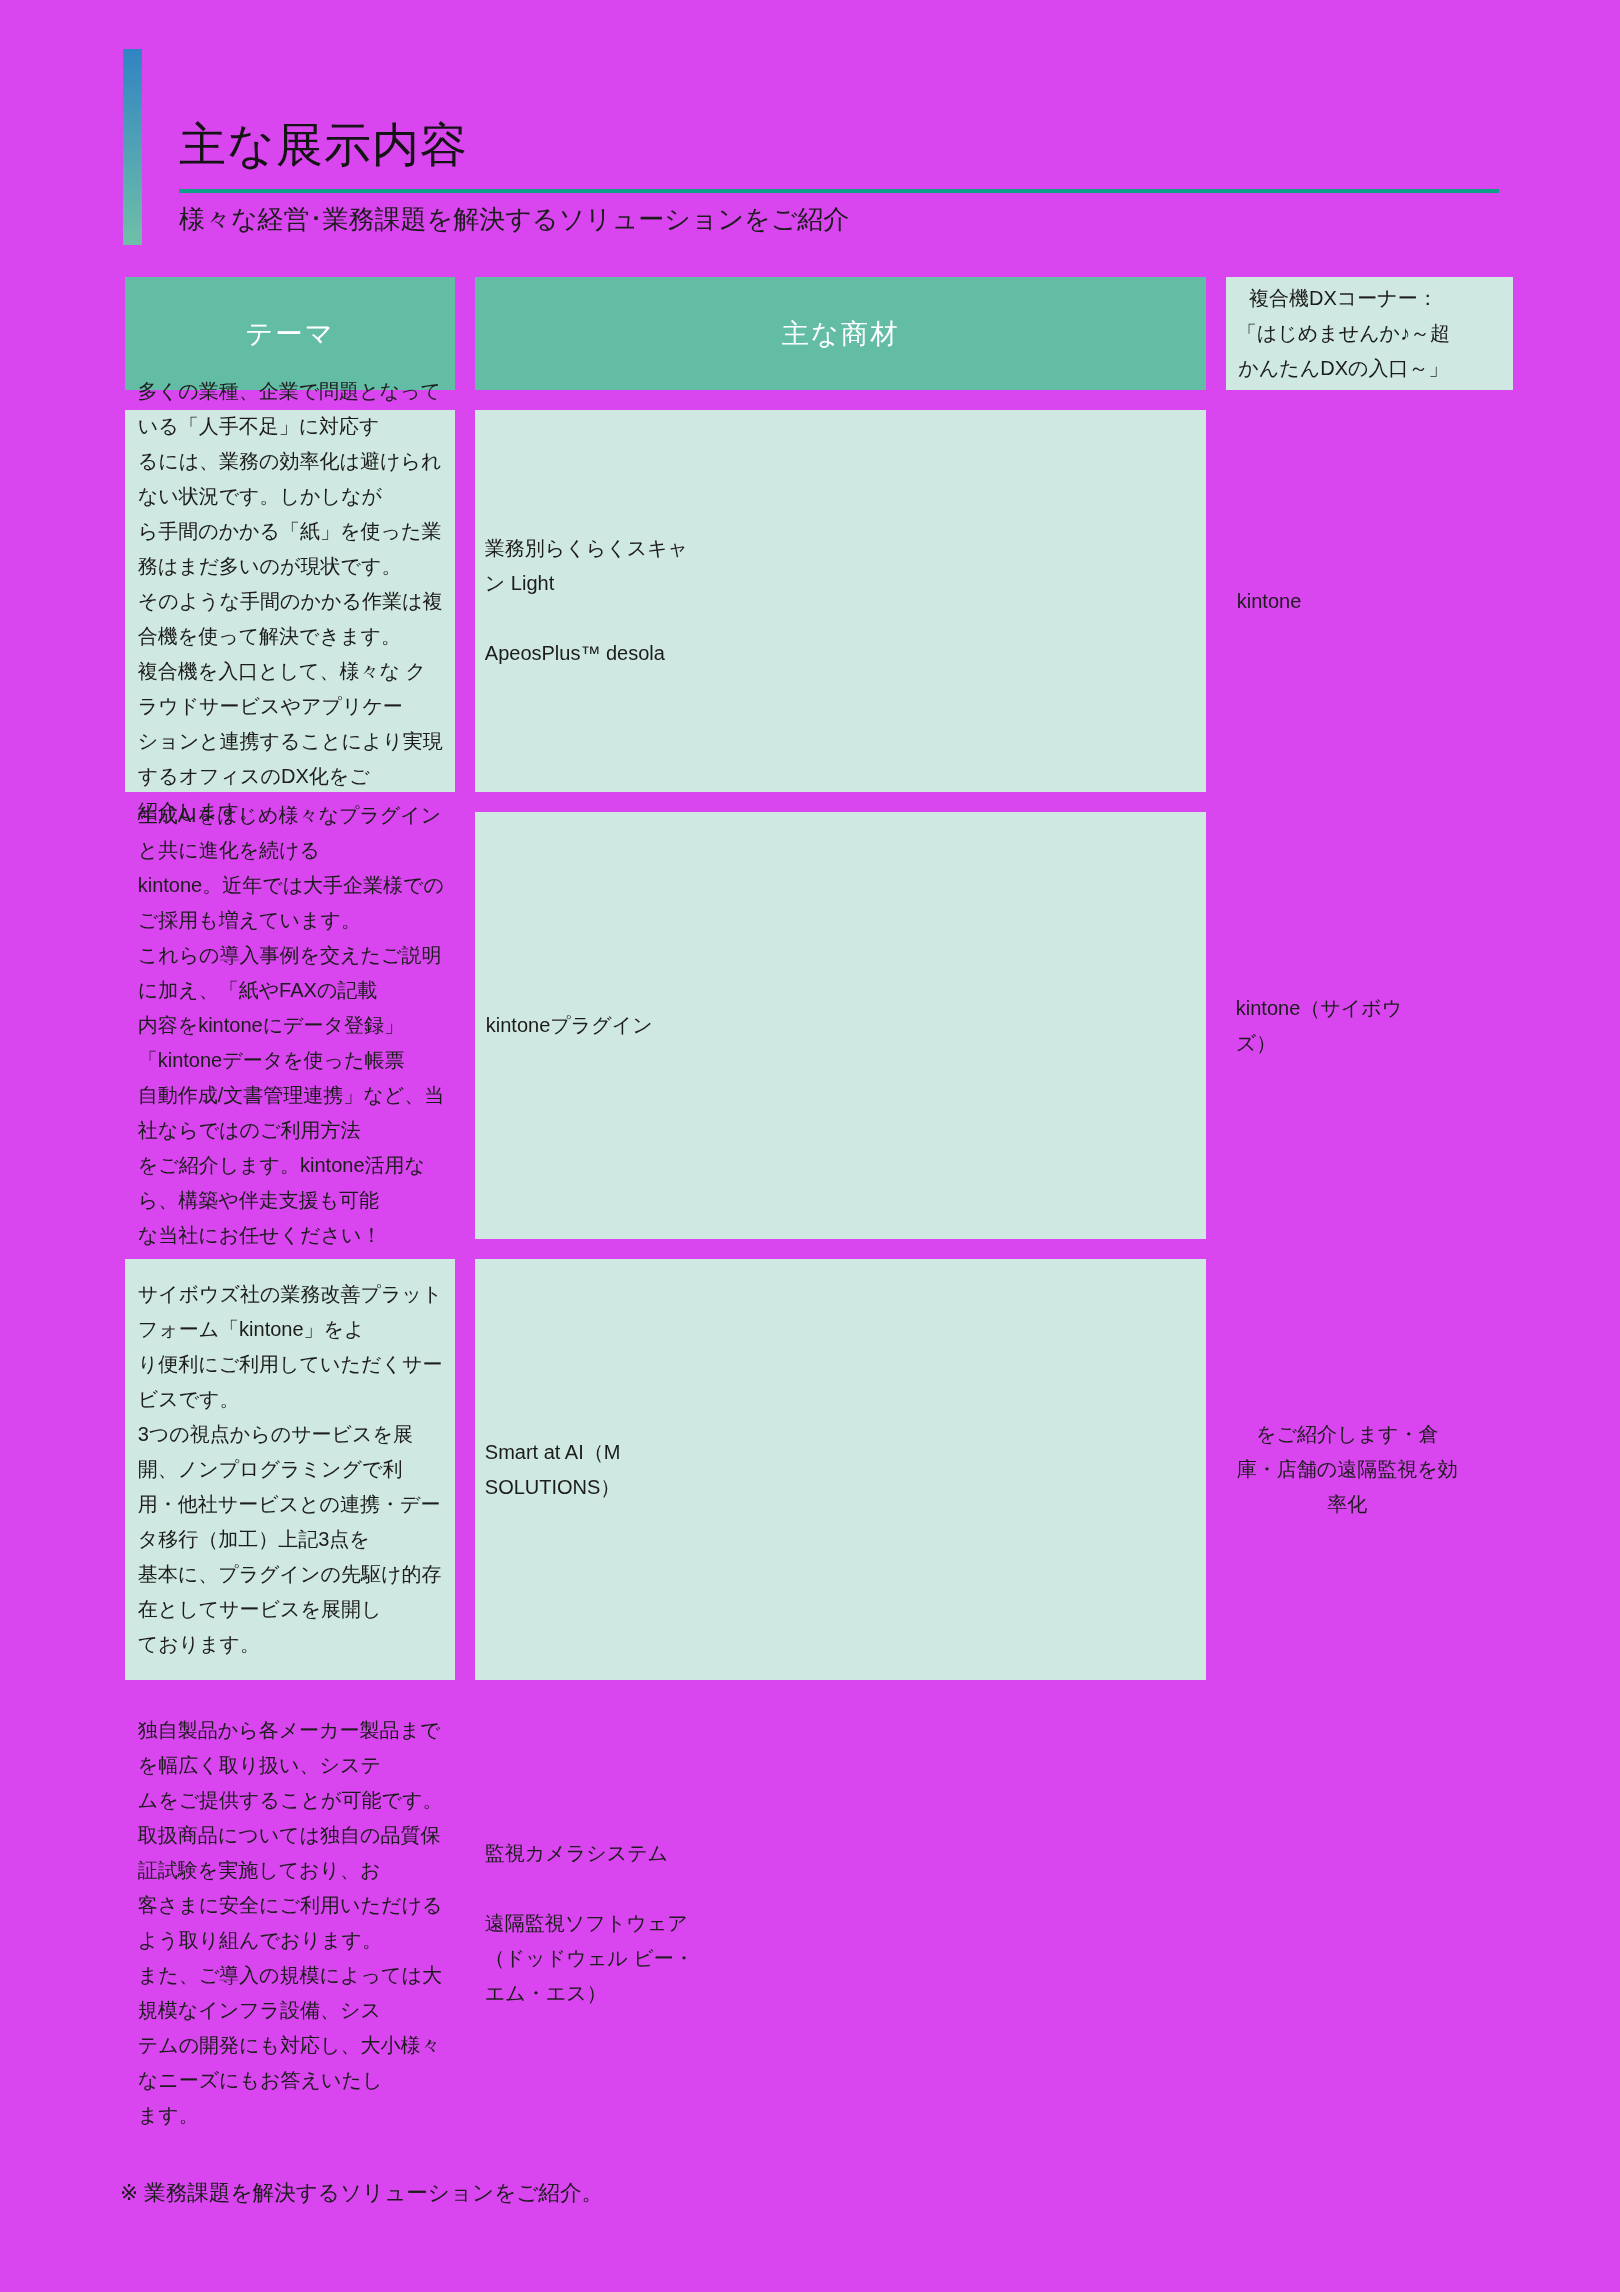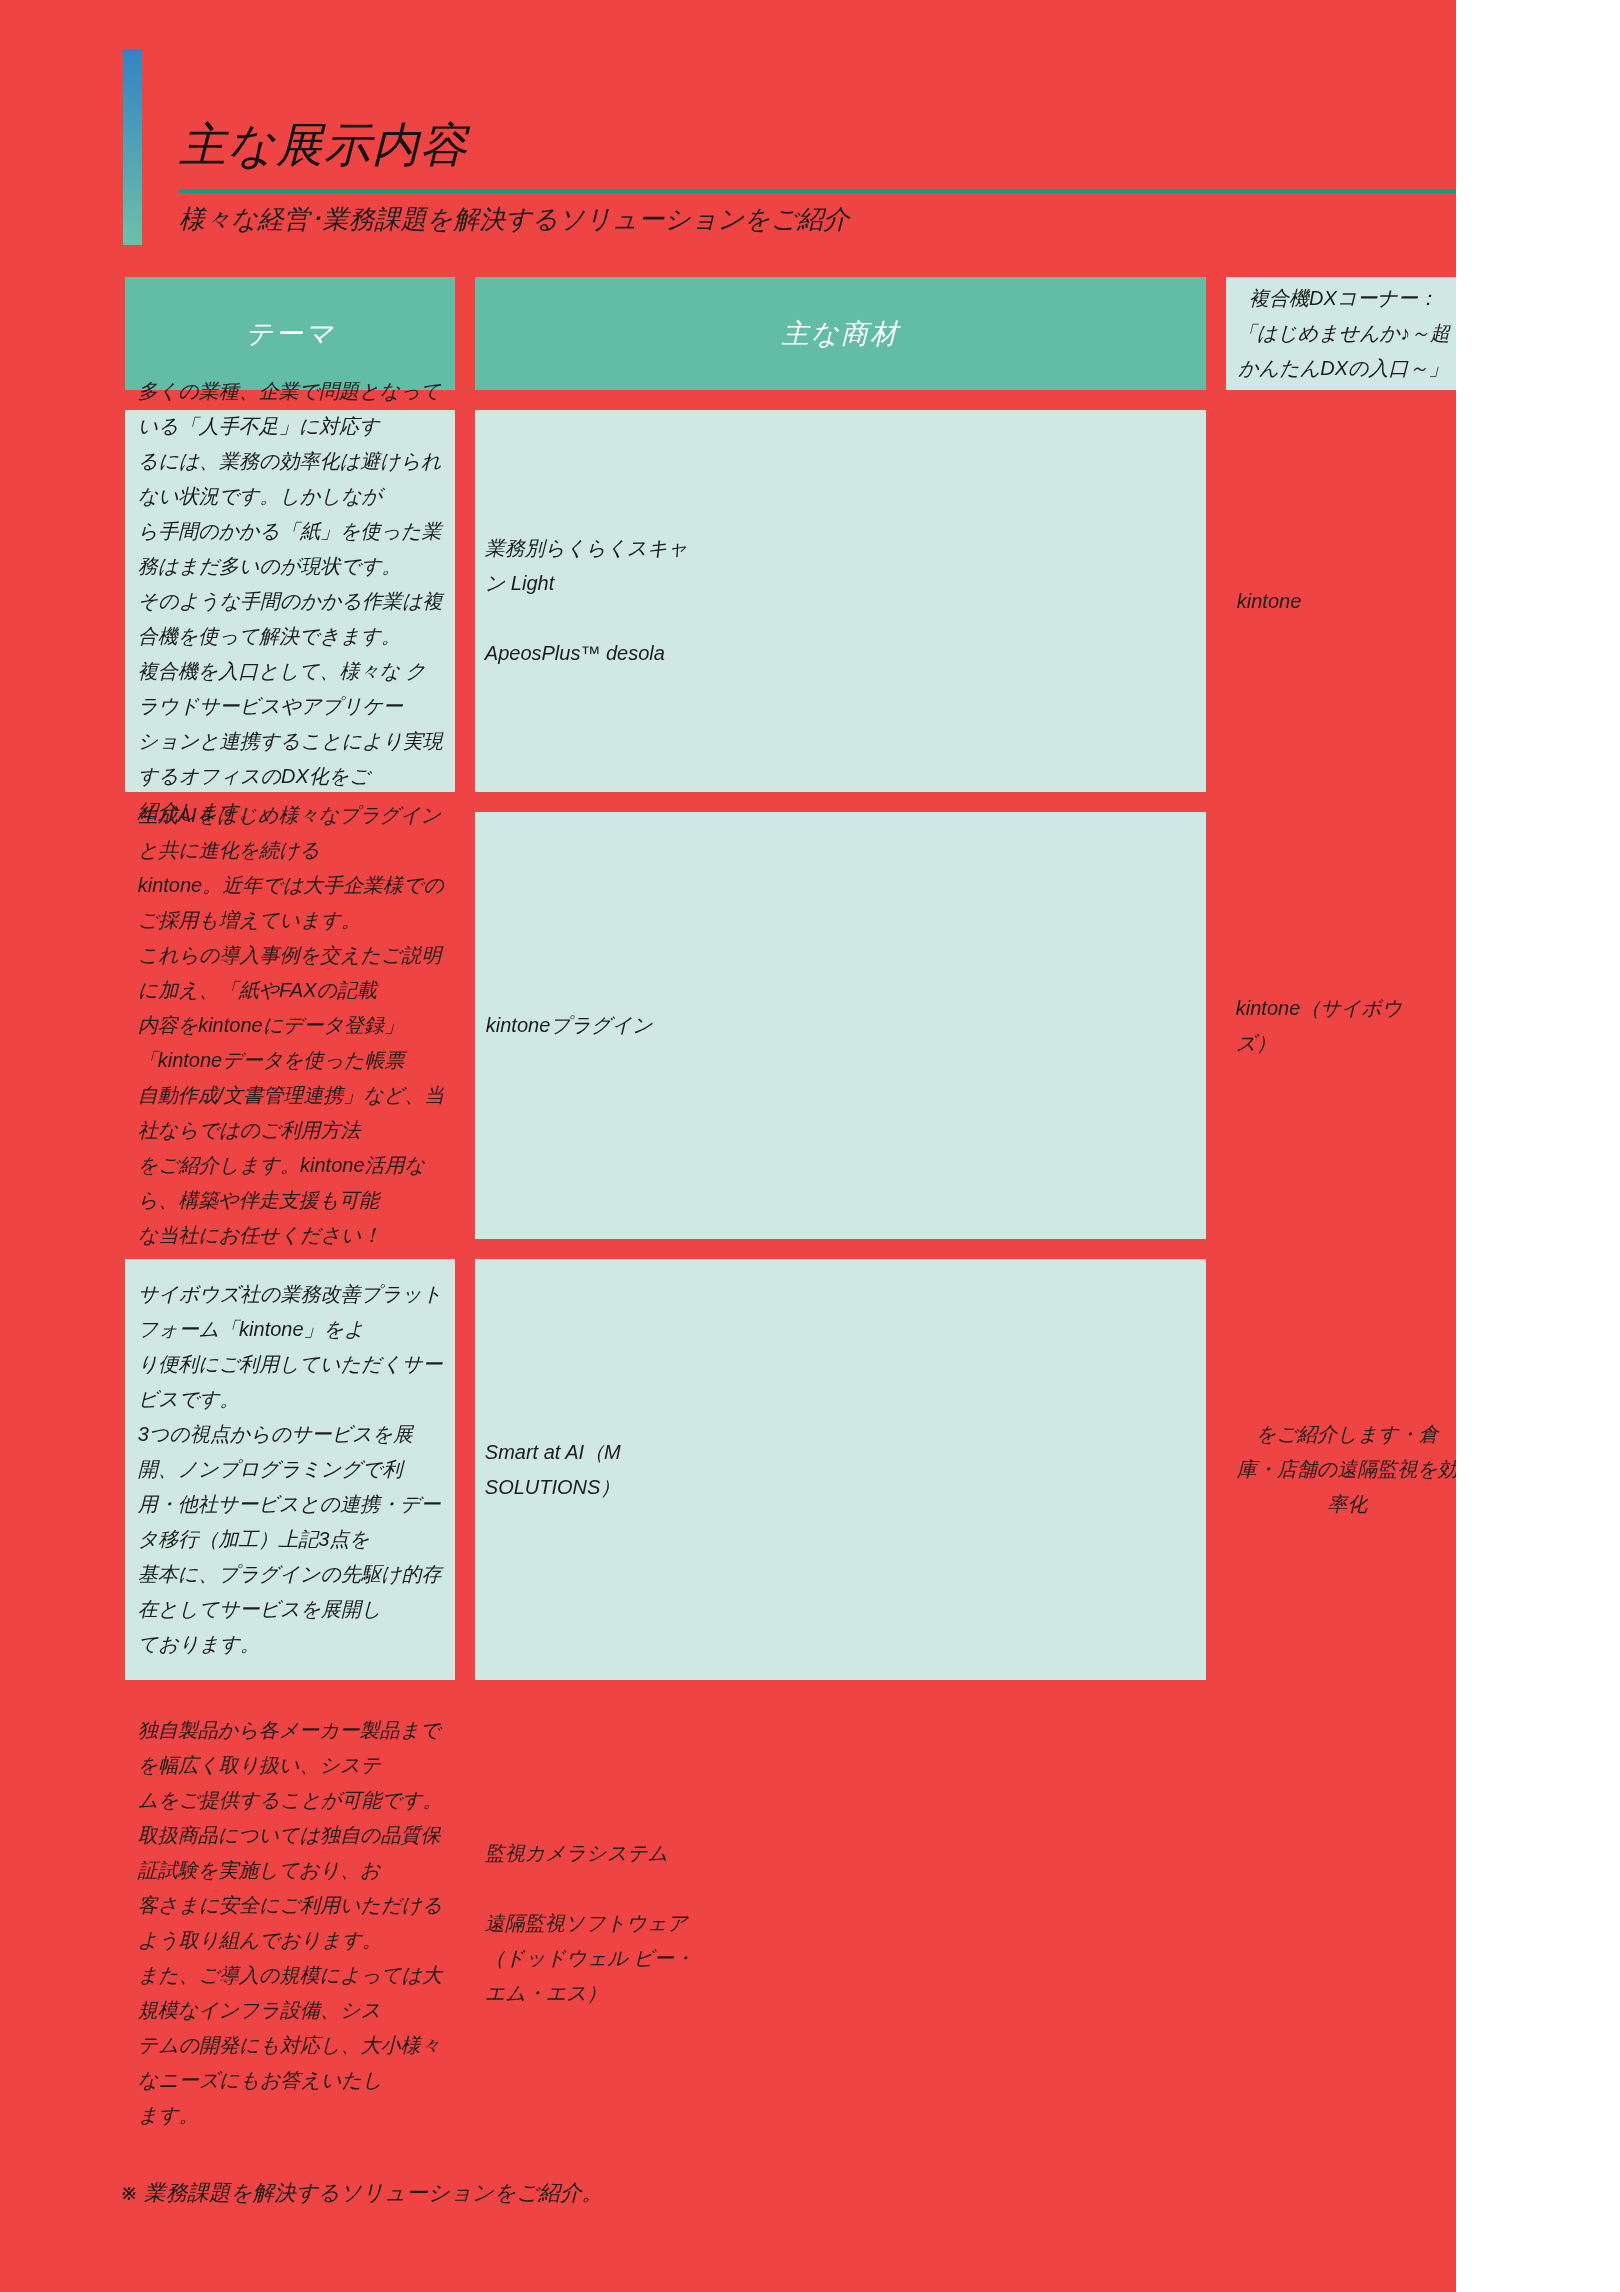--- a/index.html
+++ b/index.html
@@ -6,26 +6,25 @@
     --header-bg:#62bda4;
     --row-bg:#cfe8e1;
     --underline:#0f9f86;
     --accent-top:#3283c3;
     --accent-bottom:#6fc0a7;
     --text:#1c1c1c;
   }
   html,body{margin:0;padding:0;background:#ffffff;}
   .page{
     position:relative;
-    width:1456px;height:2293px;
-    background:#ef4444;
+    width:1620px;height:2293px;
+    background:#d946ef;
     font-family:"Liberation Sans","DejaVu Sans",sans-serif;
     color:var(--text);
     overflow:hidden;
-    font-style:italic;
   }
   .accent-bar{
     position:absolute;left:123px;top:49px;width:18.6px;height:196px;
     background:linear-gradient(180deg,var(--accent-top) 0%,var(--accent-bottom) 100%);
   }
   .title{
     position:absolute;left:179px;top:118px;
     font-size:47px;line-height:1.15;color:#141414;
     letter-spacing:1px;white-space:nowrap;
   }

